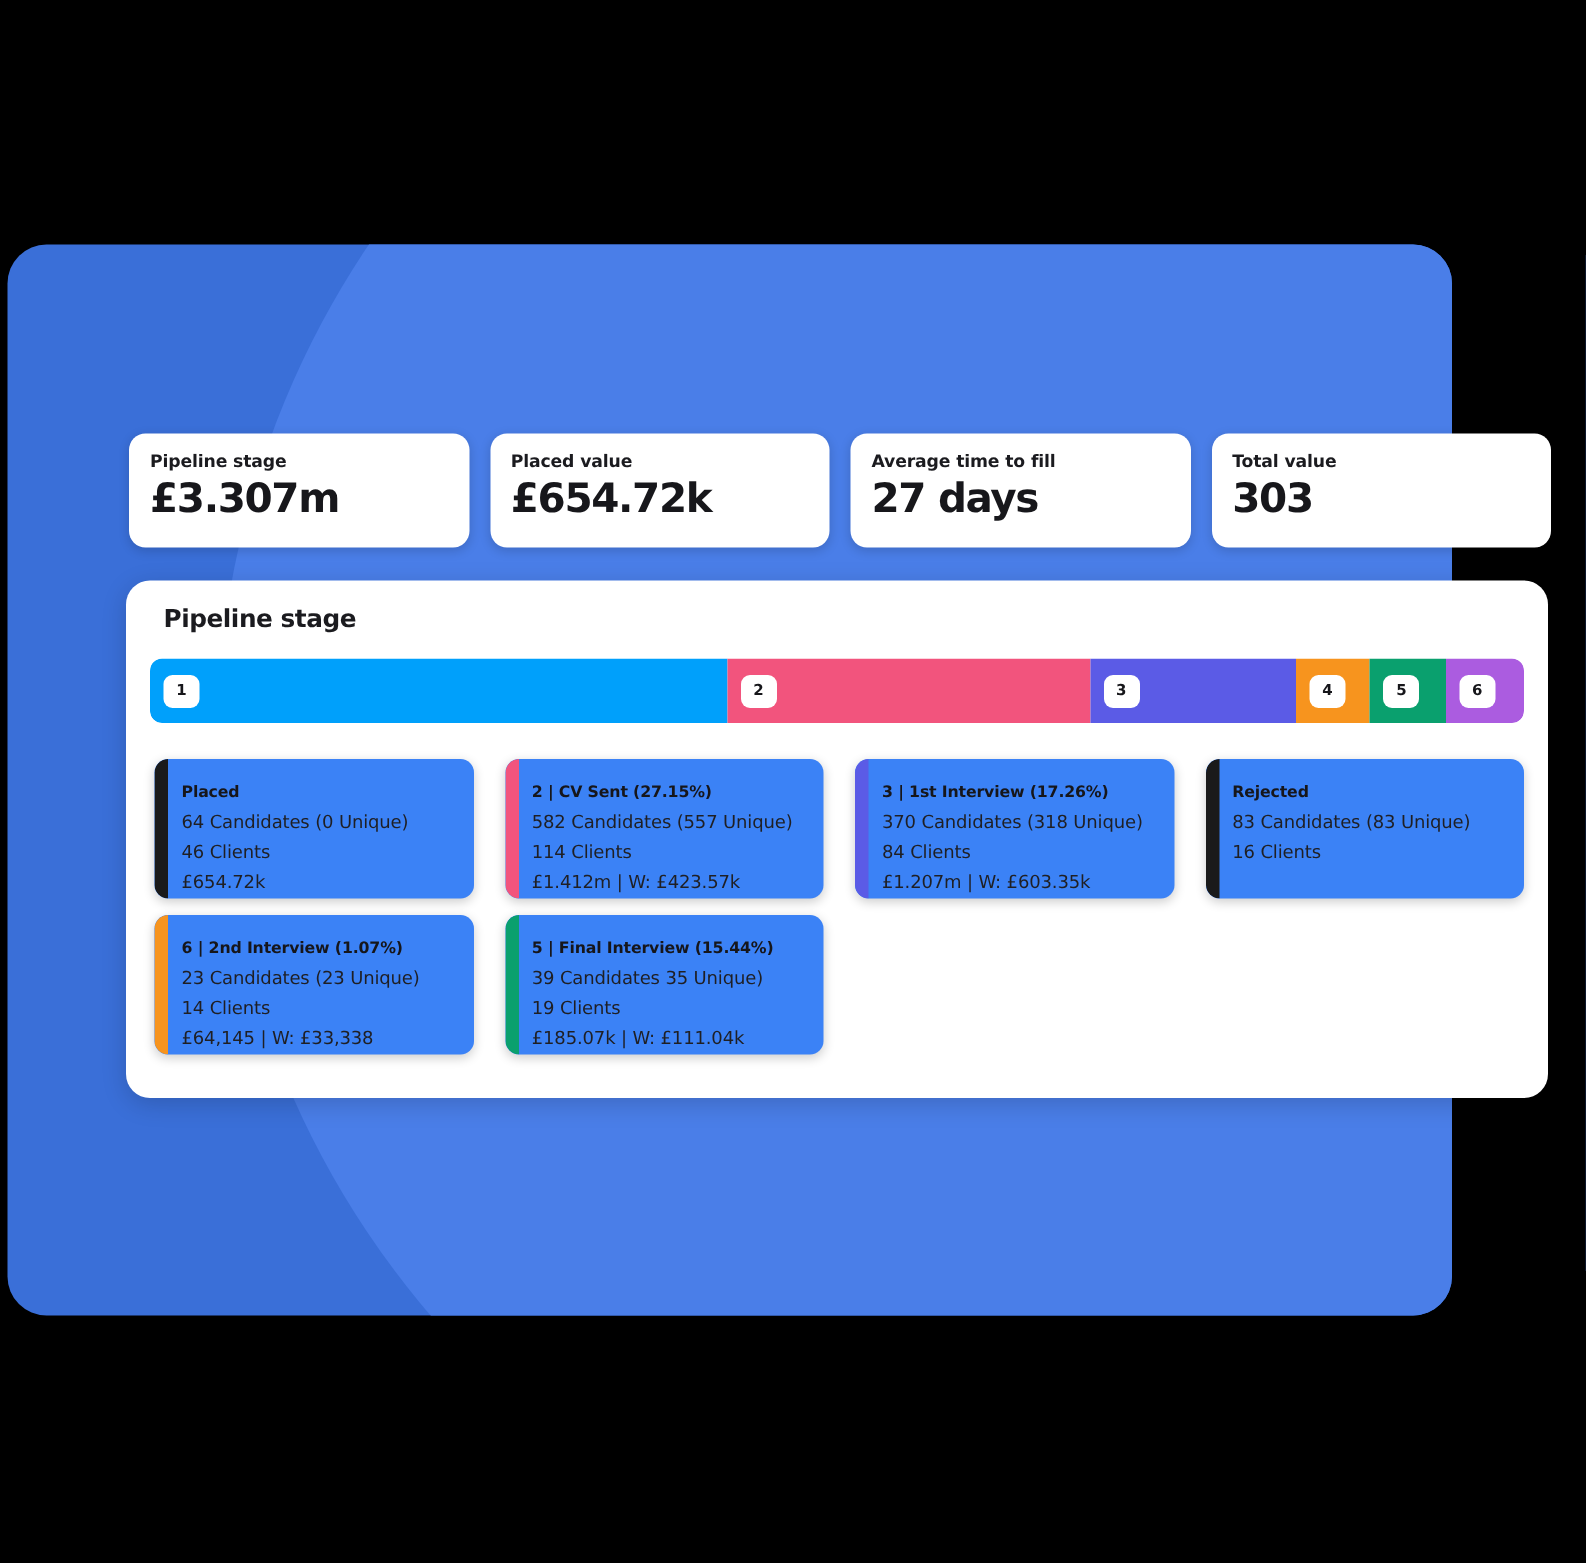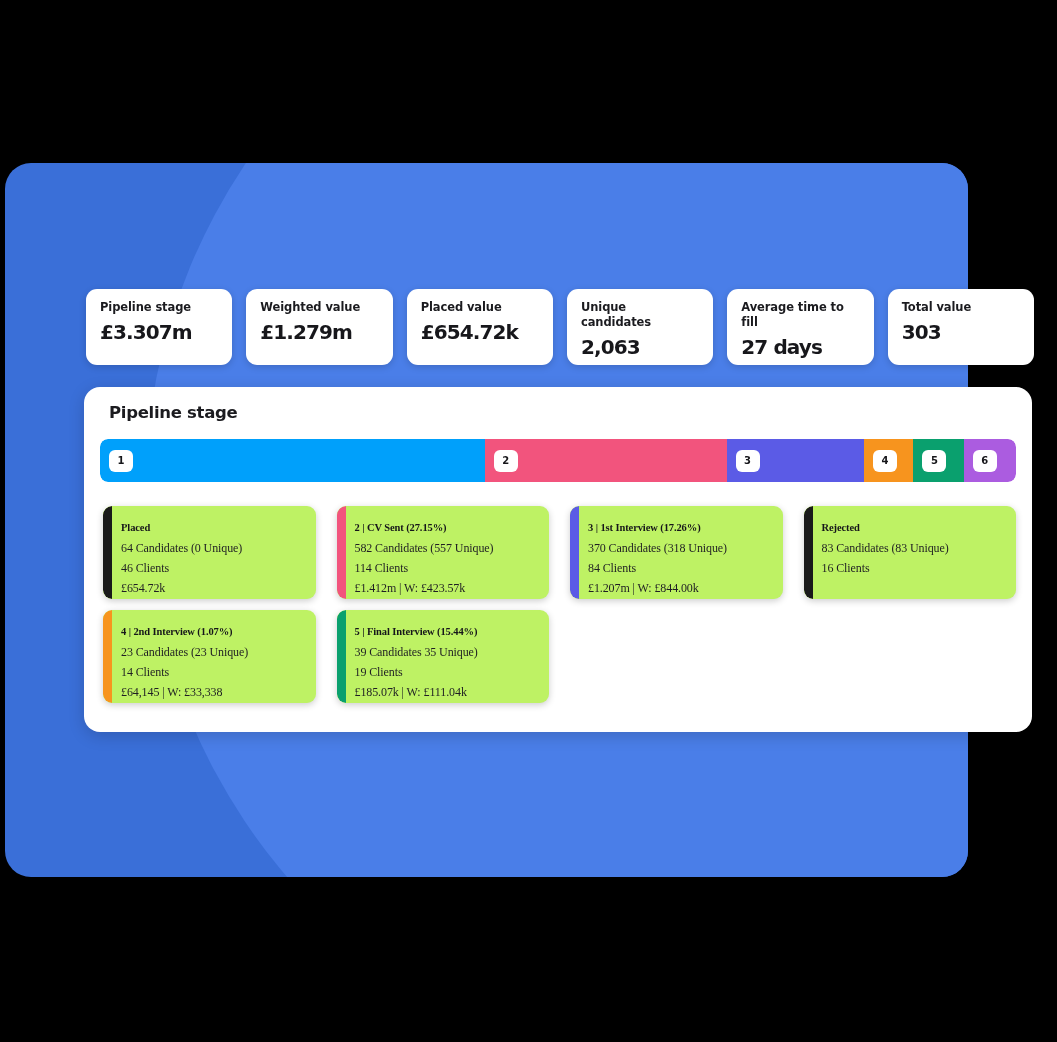--- a/index.html
+++ b/index.html
@@ -59,21 +59,21 @@
     box-shadow: 0 2px 7px rgba(0,0,0,0.16);
   }
   .kpi-label {
     font-size: 11.5px;
     font-weight: bold;
     color: #1b1b1f;
     letter-spacing: -0.1px;
     line-height: 15px;
   }
   .kpi-value {
-    font-size: 20px;
+    font-size: 27px;
     font-weight: bold;
     color: #17171b;
     letter-spacing: -0.9px;
     line-height: 33px;
     margin-top: 1px;
   }
 
   
   .white-panel {
     position: absolute;
@@ -135,27 +135,26 @@
     left: 19px;
     top: 119px;
     width: 913px;
     display: grid;
     grid-template-columns: repeat(4, 1fr);
     column-gap: 21px;
     row-gap: 11px;
   }
   .stage-card {
     position: relative;
-    background: #bef264;
+    background: #3b82f6;
     border-radius: 9px;
     height: 93px;
     padding: 12px 10px 0 18px;
     box-shadow: 0 2px 7px rgba(0,0,0,0.20);
     overflow: hidden;
-    font-family: Liberation Serif, serif;
   }
   .stage-accent {
     position: absolute;
     left: 0; top: 0; bottom: 0;
     width: 9px;
     border-top-left-radius: 9px;
     border-bottom-left-radius: 9px;
   }
   .stage-title {
     font-size: 10.5px;
@@ -181,30 +180,22 @@
   <div class="blue-panel">
     <div class="blue-blob"></div>
   </div>
 
   <div class="kpi-row" id="kpi-row">
       <div class="kpi-card">
         <div class="kpi-label">Pipeline stage</div>
         <div class="kpi-value">£3.307m</div>
       </div>
       <div class="kpi-card">
-        <div class="kpi-label">Weighted value</div>
-        <div class="kpi-value">£1.279m</div>
-      </div>
-      <div class="kpi-card">
         <div class="kpi-label">Placed value</div>
         <div class="kpi-value">£654.72k</div>
-      </div>
-      <div class="kpi-card">
-        <div class="kpi-label">Unique candidates</div>
-        <div class="kpi-value">2,063</div>
       </div>
       <div class="kpi-card">
         <div class="kpi-label">Average time to fill</div>
         <div class="kpi-value">27 days</div>
       </div>
       <div class="kpi-card">
         <div class="kpi-label">Total value</div>
         <div class="kpi-value">303</div>
       </div>
     </div>
@@ -246,31 +237,31 @@
           <div class="stage-title">2 | CV Sent (27.15%)</div>
           <div class="stage-line">582 Candidates (557 Unique)</div>
           <div class="stage-line">114 Clients</div>
           <div class="stage-line">£1.412m | W: £423.57k</div>
         </div>
         <div class="stage-card">
           <div class="stage-accent" style="background: rgb(91, 91, 230);"></div>
           <div class="stage-title">3 | 1st Interview (17.26%)</div>
           <div class="stage-line">370 Candidates (318 Unique)</div>
           <div class="stage-line">84 Clients</div>
-          <div class="stage-line">£1.207m | W: £844.00k</div>
+          <div class="stage-line">£1.207m | W: £603.35k</div>
         </div>
         <div class="stage-card">
           <div class="stage-accent" style="background: rgb(26, 26, 26);"></div>
           <div class="stage-title">Rejected</div>
           <div class="stage-line">83 Candidates (83 Unique)</div>
           <div class="stage-line">16 Clients</div>
         </div>
         <div class="stage-card">
           <div class="stage-accent" style="background: rgb(247, 148, 30);"></div>
-          <div class="stage-title">4 | 2nd Interview (1.07%)</div>
+          <div class="stage-title">6 | 2nd Interview (1.07%)</div>
           <div class="stage-line">23 Candidates (23 Unique)</div>
           <div class="stage-line">14 Clients</div>
           <div class="stage-line">£64,145 | W: £33,338</div>
         </div>
         <div class="stage-card">
           <div class="stage-accent" style="background: rgb(10, 160, 110);"></div>
           <div class="stage-title">5 | Final Interview (15.44%)</div>
           <div class="stage-line">39 Candidates 35 Unique)</div>
           <div class="stage-line">19 Clients</div>
           <div class="stage-line">£185.07k | W: £111.04k</div>

